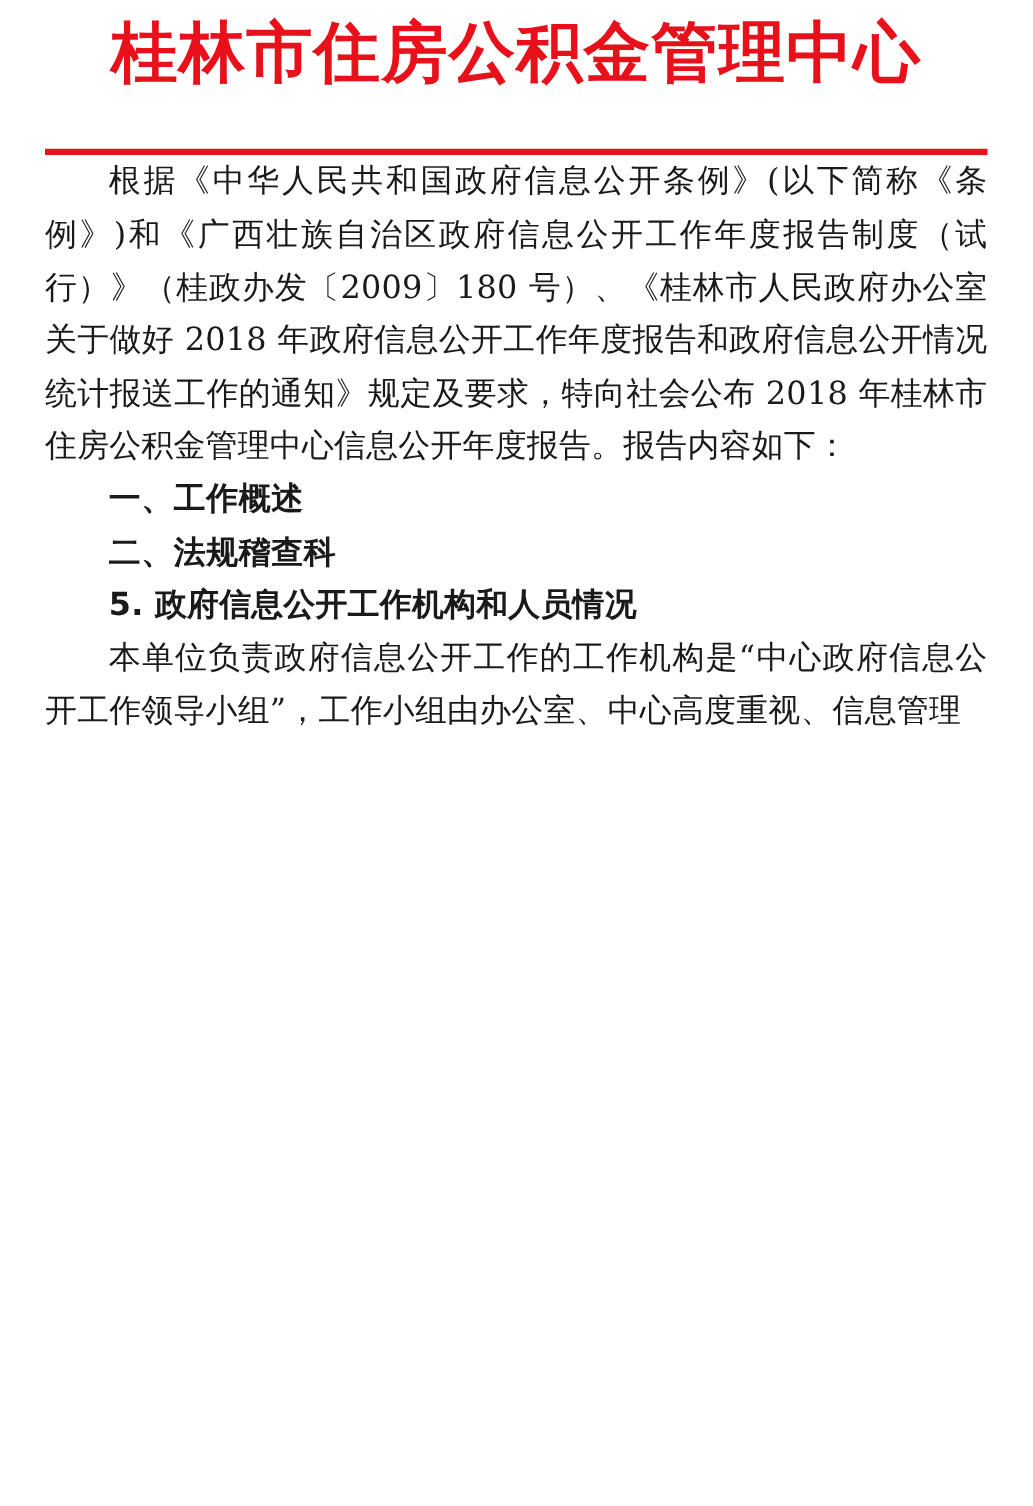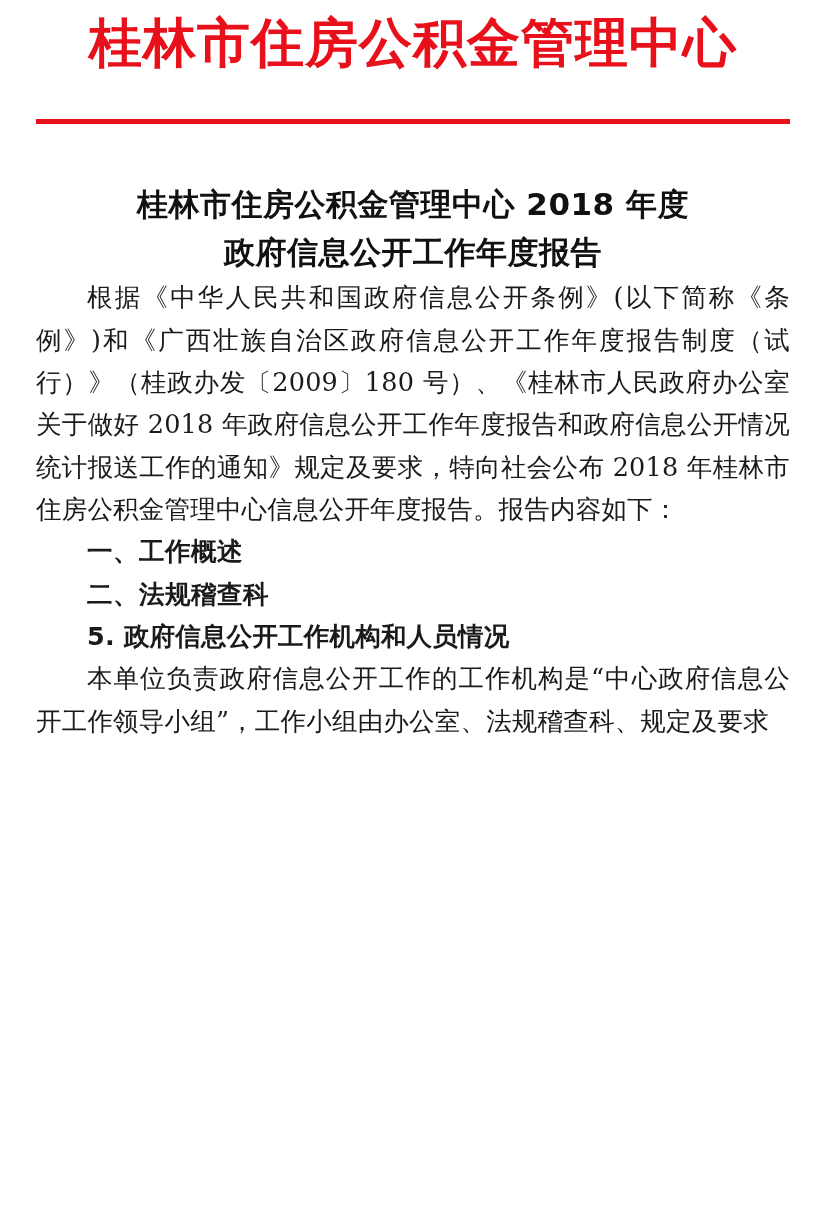--- a/index.html
+++ b/index.html
@@ -92,34 +92,30 @@
 </head>
 <body>
 
 <div class="page">
 
   <div class="letterhead">
     <div class="letterhead-title">桂林市住房公积金管理中心</div>
     <div class="letterhead-rule"></div>
   </div>
 
-  <div class="doc-title">
-    <span class="line">桂林市住房公积金管理中心 2018 年度</span>
-    <span class="line">政府信息公开工作年度报告</span>
-  </div>
 
   <div class="body-text">
 
     <p class="indent">根据《中华人民共和国政府信息公开条例》(以下简称《条例》)和《广西壮族自治区政府信息公开工作年度报告制度（试行）》（桂政办发〔2009〕180 号）、《桂林市人民政府办公室关于做好 2018 年政府信息公开工作年度报告和政府信息公开情况统计报送工作的通知》规定及要求，特向社会公布 2018 年桂林市住房公积金管理中心信息公开年度报告。报告内容如下：</p>
 
     <p class="heading">一、工作概述</p>
 
 
     <p class="heading">二、法规稽查科</p>
 
 
     <p class="subsubheading">5. 政府信息公开工作机构和人员情况</p>
 
-    <p class="indent">本单位负责政府信息公开工作的工作机构是“中心政府信息公开工作领导小组”，工作小组由办公室、法规稽查科、规定及要求</p>
+    <p class="indent">本单位负责政府信息公开工作的工作机构是“中心政府信息公开工作领导小组”，工作小组由办公室、中心高度重视、信息管理</p>
 
   </div>
 
 </div>
 
 </body></html>

